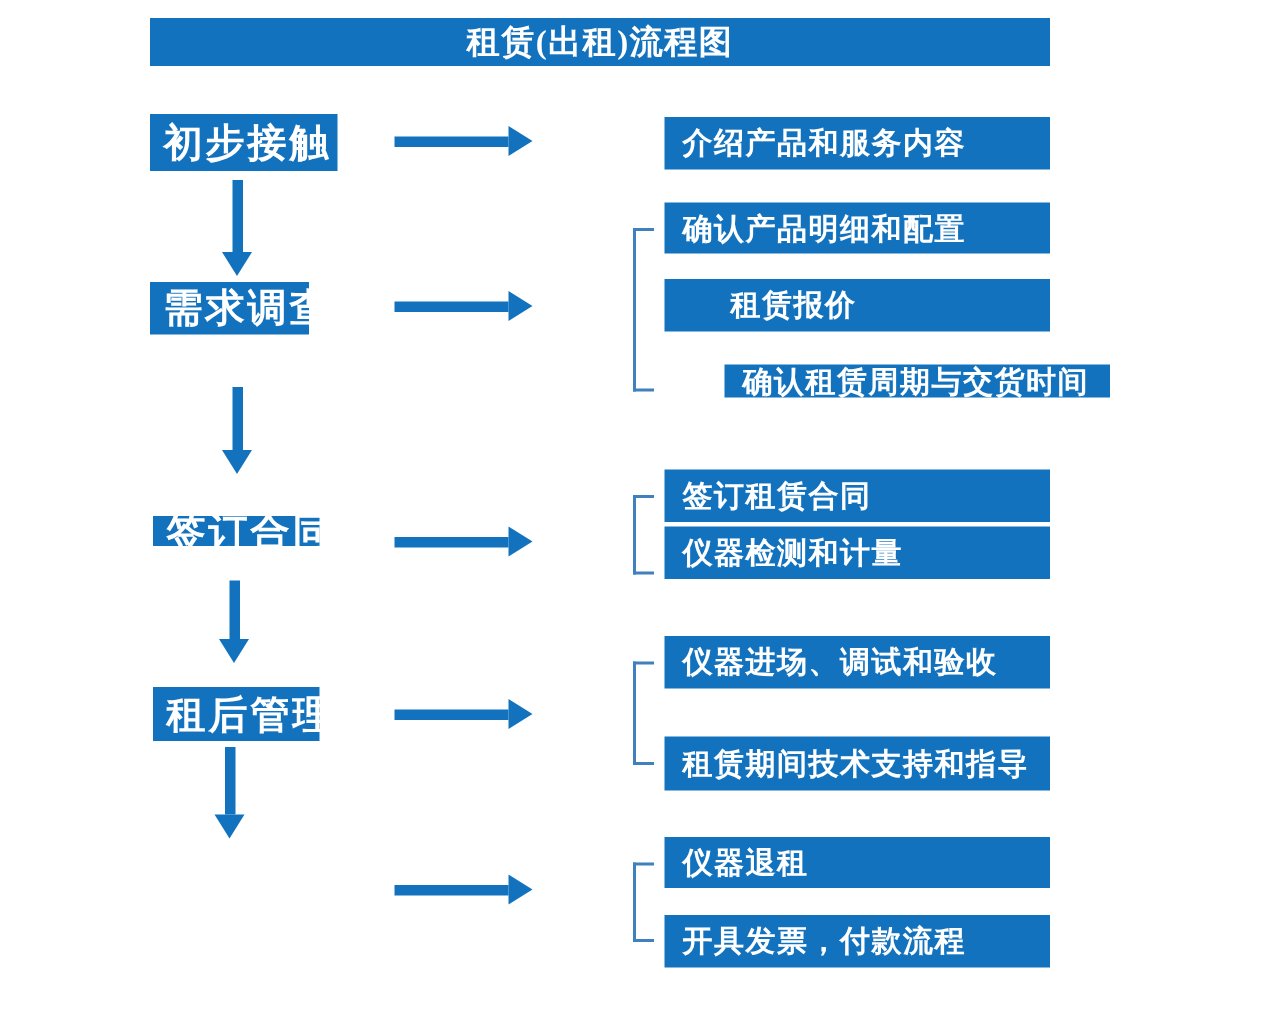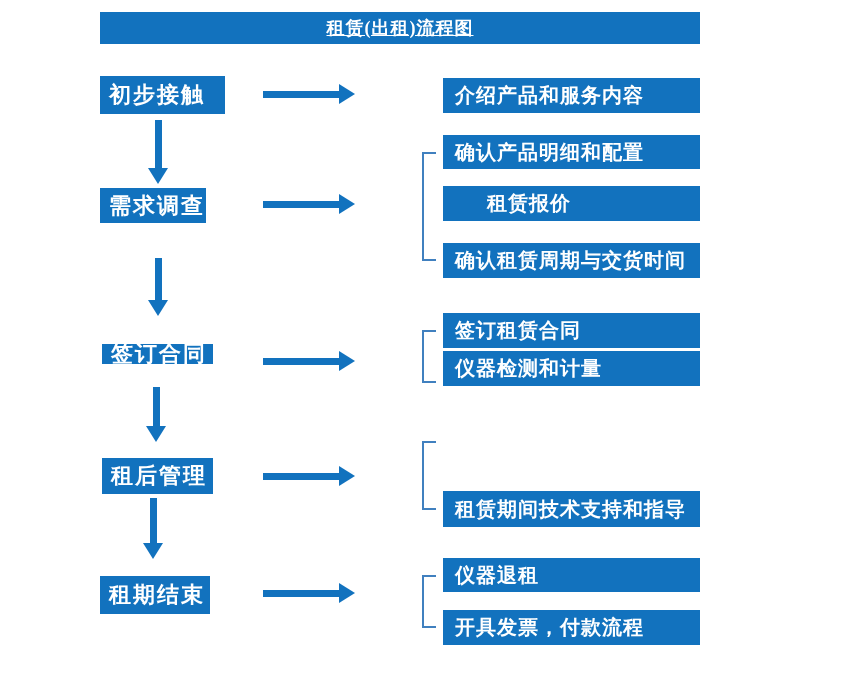--- a/index.html
+++ b/index.html
@@ -25,26 +25,25 @@
     color:var(--box-text,#fff);
     font-weight:bold;
     display:flex;
     align-items:center;
     box-sizing:border-box;
     white-space:nowrap;
   }
   .titlebar{
     left:100px;top:12px;width:600px;height:32px;
     justify-content:center;
-    font-size:18px;
+    font-size:22px;
     letter-spacing:1px;
-    text-decoration:underline;
   }
   .stepbox{
-    font-size:22px;
+    font-size:26px;
     letter-spacing:2px;
     padding-left:9px;
   }
   .outbox{
     left:443px;width:257px;height:35px;
     font-size:20px;
     letter-spacing:1px;
     padding-left:12px;
   }
   
@@ -74,21 +73,20 @@
 <body>
 
 <div id="canvas">
 
   <div class="bluebox titlebar">租赁(出租)流程图</div>
 
   <div class="bluebox stepbox" style="left:100px;top:76px;width:125px;height:38px;">初步接触</div>
   <div class="bluebox stepbox" style="left:100px;top:188px;width:106px;height:35px;">需求调查</div>
   <div class="bluebox stepbox" style="left:102px;top:344px;width:111px;height:20px;">签订合同</div>
   <div class="bluebox stepbox" style="left:102px;top:458px;width:111px;height:36px;">租后管理</div>
-  <div class="bluebox stepbox" style="left:100px;top:576px;width:110px;height:38px;">租期结束</div>
 
   <div class="arrow-v" style="left:148px;top:120px;height:64px;">
       <div class="stem"></div>
       <div class="head"></div>
     </div>
   <div class="arrow-v" style="left:148px;top:258px;height:58px;">
       <div class="stem"></div>
       <div class="head"></div>
     </div>
   <div class="arrow-v" style="left:146px;top:387px;height:55px;">
@@ -122,20 +120,21 @@
     </div>
 
   <div class="bracket" style="top:152px;height:109px;"></div>
   <div class="bracket" style="top:330px;height:53px;"></div>
   <div class="bracket" style="top:441px;height:69px;"></div>
   <div class="bracket" style="top:575px;height:53px;"></div>
 
   <div class="bluebox outbox" style="top:135px;height:34px;">确认产品明细和配置</div>
   <div class="bluebox outbox" style="top:78px;height:35px;">介绍产品和服务内容</div>
   <div class="bluebox outbox" style="top:186px;height:35px;padding-left:44px;">租赁报价</div>
-  <div class="bluebox outbox" style="top:243px;height:35px;">确认租赁周期与交货时间</div>
+  <div class="bluebox outbox" style="top:243px;height:22px;margin-left:40px;">确认租赁周期与交货时间</div>
   <div class="bluebox outbox" style="top:313px;height:35px;">签订租赁合同</div>
   <div class="bluebox outbox" style="top:351px;height:35px;">仪器检测和计量</div>
+  <div class="bluebox outbox" style="top:424px;height:35px;">仪器进场、调试和验收</div>
   <div class="bluebox outbox" style="top:491px;height:36px;">租赁期间技术支持和指导</div>
   <div class="bluebox outbox" style="top:558px;height:34px;">仪器退租</div>
   <div class="bluebox outbox" style="top:610px;height:35px;">开具发票，付款流程</div>
 
 </div>
 
 </body></html>

